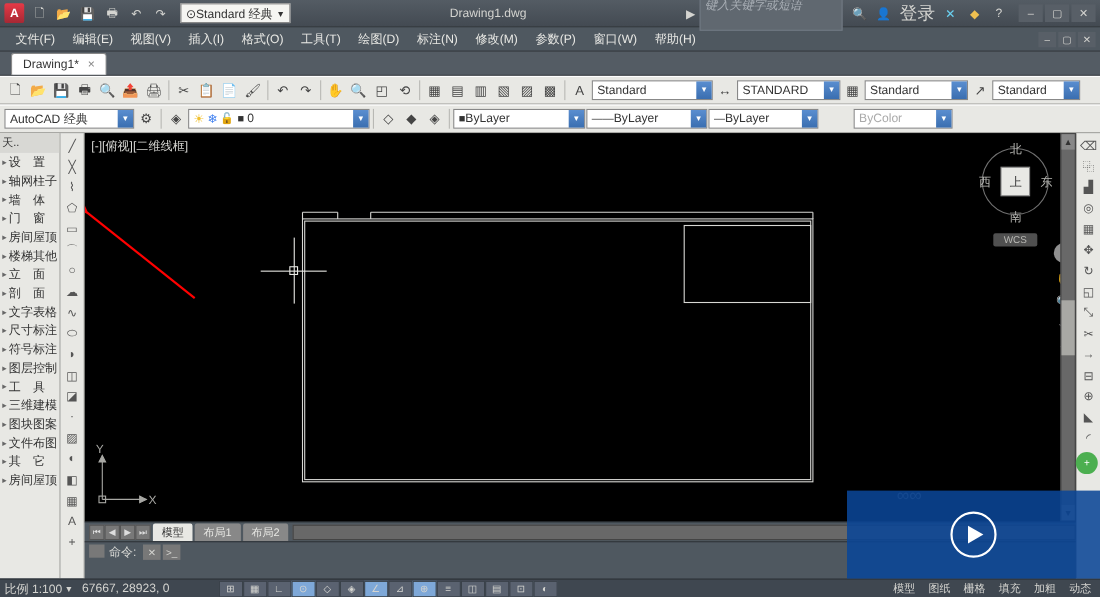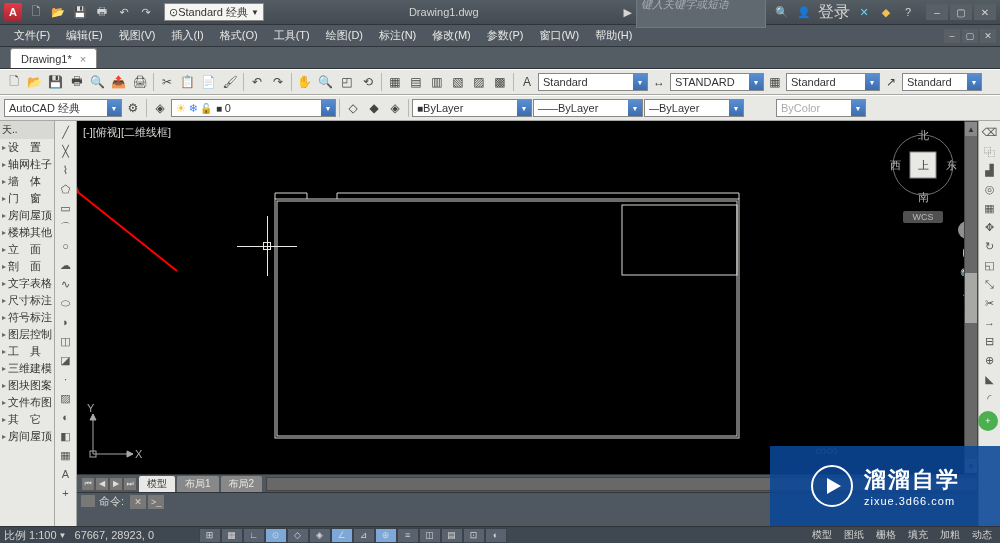--- a/index.html
+++ b/index.html
@@ -496,17 +496,13 @@
     <span class="sb-txt">加粗</span>
     <span class="sb-txt">动态</span>
   </div>
 </div>
 
 <div class="watermark">
   <svg width="44" height="44">
     <circle cx="22" cy="22" r="20" stroke="#fff" stroke-width="2" fill="none"></circle>
     <polygon points="17,14 17,30 31,22" fill="#fff"></polygon>
   </svg>
-  <div class="wm-text">
-    <div class="wm-brand">溜溜自学</div>
-    <div class="wm-url">zixue.3d66.com</div>
-  </div>
 </div>
 
 </body></html>

